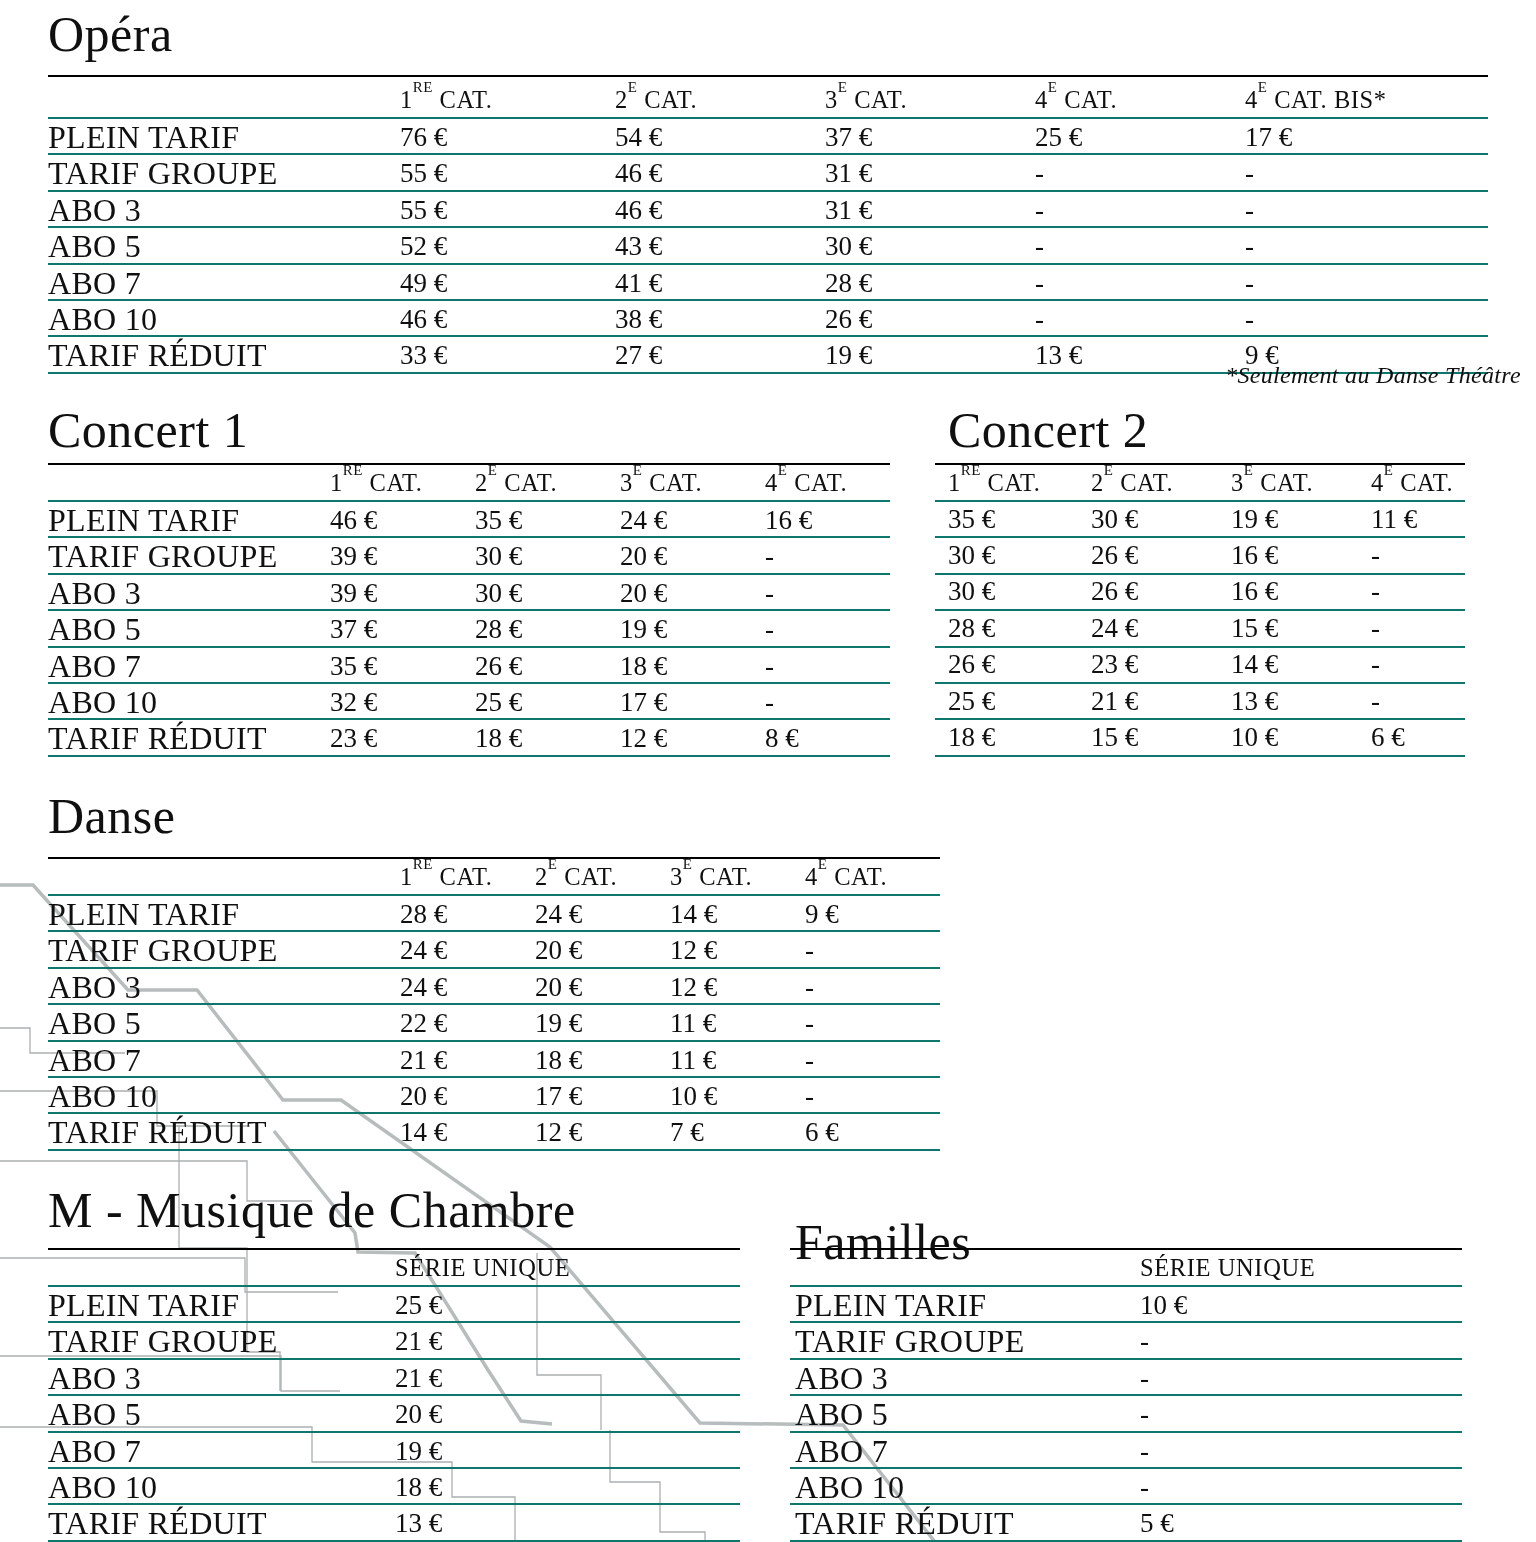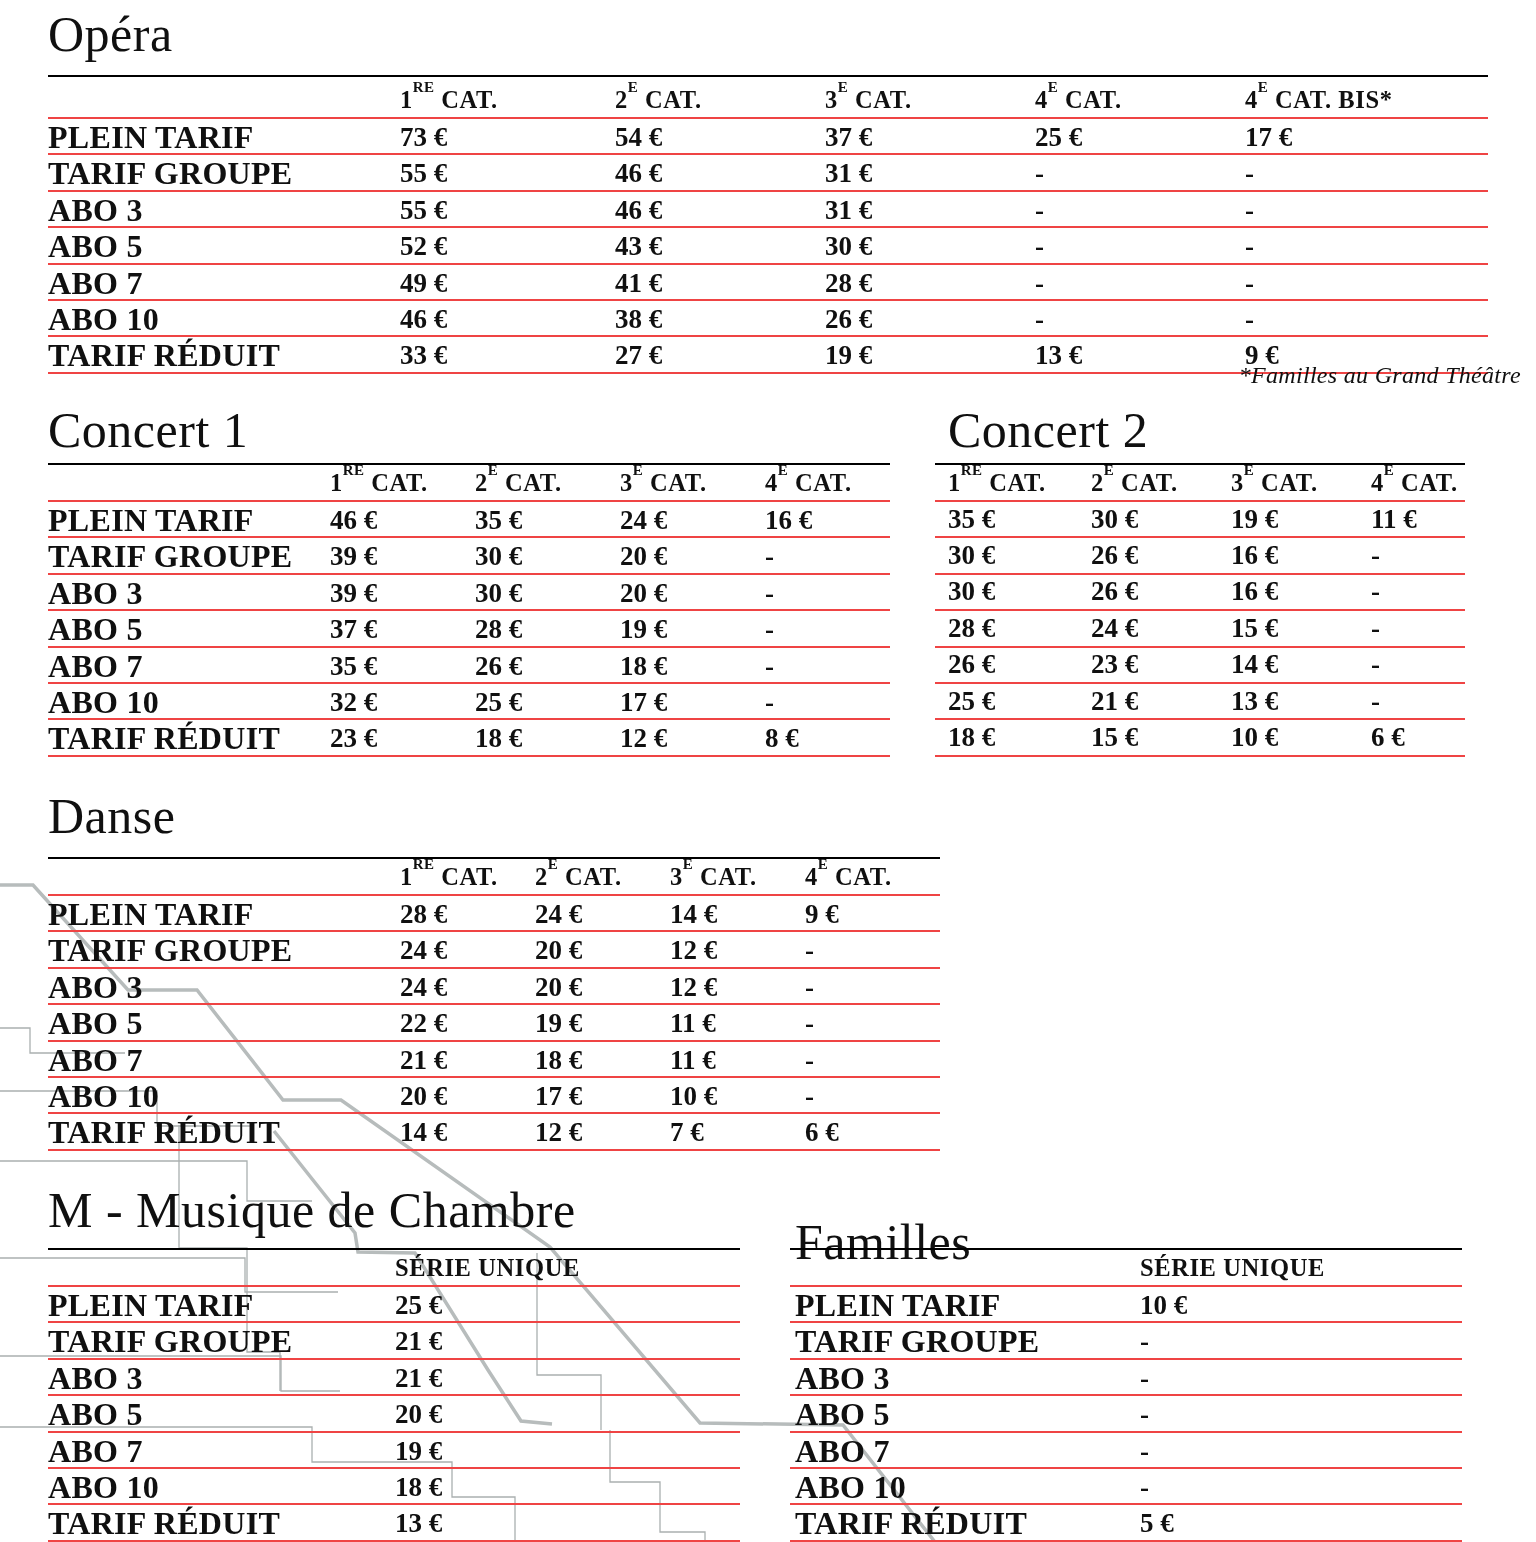--- a/index.html
+++ b/index.html
@@ -11,21 +11,21 @@
     font-family:"Liberation Serif", serif;
     color:#101010;
   }
   .bg-decor{position:absolute;left:0;top:0;z-index:0;pointer-events:none;}
   .abs{position:absolute;z-index:1;}
   h2.sec-title{
     margin:0;font-weight:400;font-size:50px;line-height:56px;
     letter-spacing:0.5px;white-space:nowrap;
   }
   .ptable{position:absolute;z-index:1;border-top:2px solid #000;background:transparent;}
-  .trow{display:grid;border-bottom:2px solid #ef4444;font-weight:bold;}
+  .trow{display:grid;border-bottom:2px solid #0f766e;}
   .hrow{height:35px;align-items:end;}
   .t0 .hrow{height:40px;}
   .drow{height:34.4px;align-items:center;}
   .cell{white-space:nowrap;overflow:visible;}
   .hcell{font-size:24.5px;letter-spacing:0.6px;padding-bottom:3px;}
   .hcell sup{font-size:15px;line-height:0;position:relative;top:-7px;letter-spacing:0.4px;}
   .label-cell{font-size:32px;letter-spacing:0.3px;}
   .vcell{font-size:27px;}
   .t0 .trow{grid-template-columns:352px 215px 210px 210px 210px 1fr;}
   .t1 .trow{grid-template-columns:282px 145px 145px 145px 1fr;}
@@ -66,21 +66,21 @@
       <div class="trow hrow">
         <div class="cell label-cell"></div>
         <div class="cell hcell">1<sup>RE</sup> CAT.</div>
         <div class="cell hcell">2<sup>E</sup> CAT.</div>
         <div class="cell hcell">3<sup>E</sup> CAT.</div>
         <div class="cell hcell">4<sup>E</sup> CAT.</div>
         <div class="cell hcell">4<sup>E</sup> CAT. BIS*</div>
       </div>
       <div class="trow drow">
         <div class="cell label-cell">PLEIN TARIF</div>
-        <div class="cell vcell">73 €</div>
+        <div class="cell vcell">76 €</div>
         <div class="cell vcell">54 €</div>
         <div class="cell vcell">37 €</div>
         <div class="cell vcell">25 €</div>
         <div class="cell vcell">17 €</div>
       </div>
       <div class="trow drow">
         <div class="cell label-cell">TARIF GROUPE</div>
         <div class="cell vcell">55 €</div>
         <div class="cell vcell">46 €</div>
         <div class="cell vcell">31 €</div>
@@ -121,21 +121,21 @@
       </div>
       <div class="trow drow">
         <div class="cell label-cell">TARIF RÉDUIT</div>
         <div class="cell vcell">33 €</div>
         <div class="cell vcell">27 €</div>
         <div class="cell vcell">19 €</div>
         <div class="cell vcell">13 €</div>
         <div class="cell vcell">9 €</div>
       </div>
     </div>
-  <div class="footnote abs" style="left:48px;top:362px;width:1473px;">*Familles au Grand Théâtre</div>
+  <div class="footnote abs" style="left:48px;top:362px;width:1473px;">*Seulement au Danse Théâtre</div>
 
   <h2 class="sec-title abs" style="left:48px;top:402px;">Concert 1</h2>
   <div class="ptable t1" style="left:48px;top:463px;width:842px;">
       <div class="trow hrow">
         <div class="cell label-cell"></div>
         <div class="cell hcell">1<sup>RE</sup> CAT.</div>
         <div class="cell hcell">2<sup>E</sup> CAT.</div>
         <div class="cell hcell">3<sup>E</sup> CAT.</div>
         <div class="cell hcell">4<sup>E</sup> CAT.</div>
       </div>

